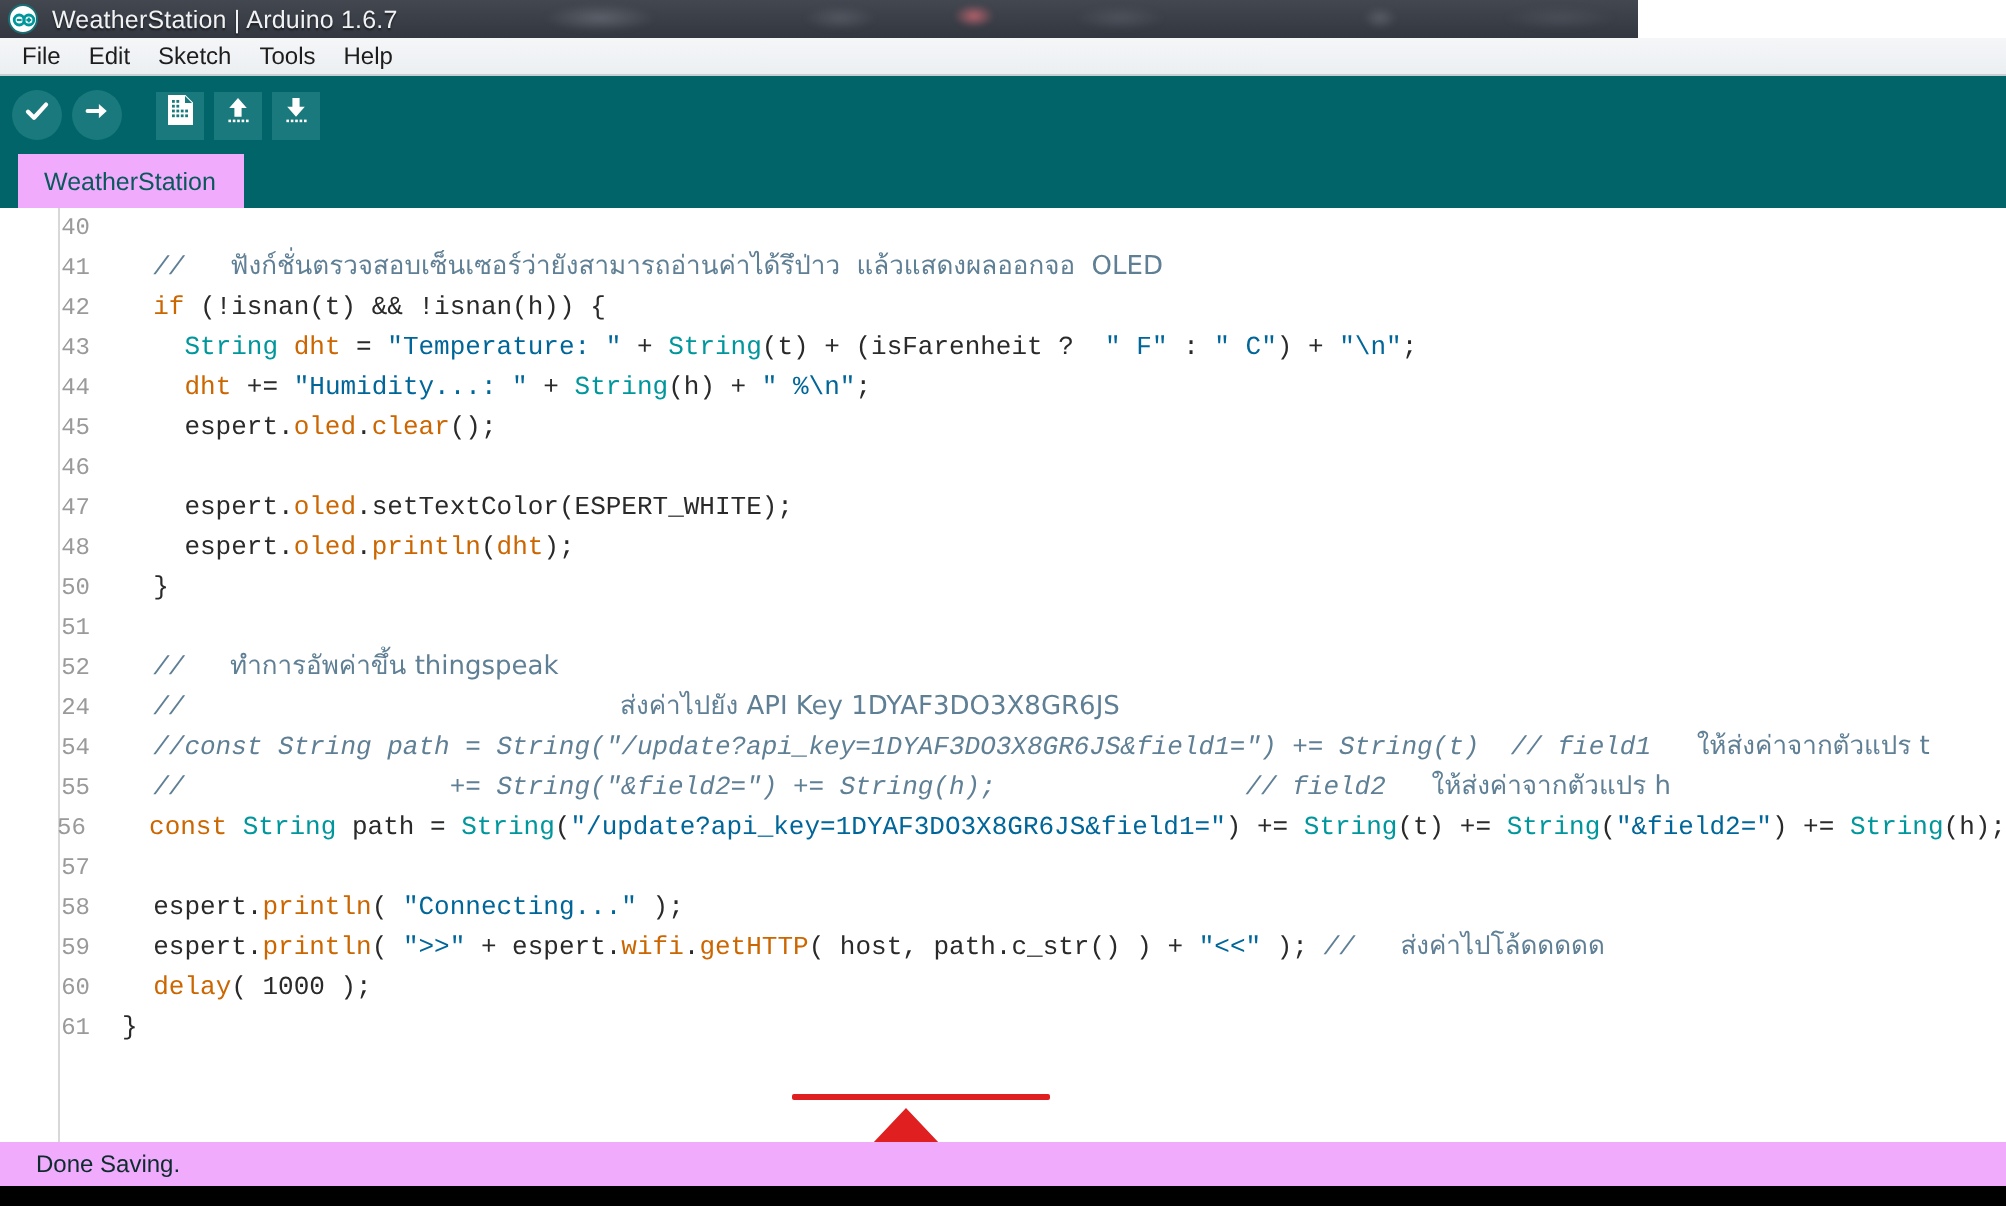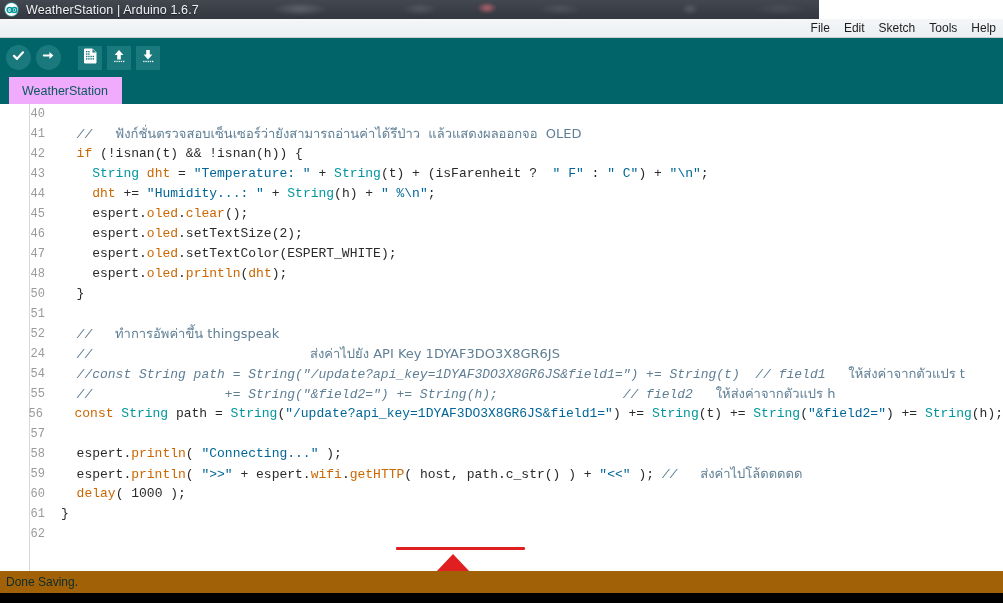--- a/index.html
+++ b/index.html
@@ -86,21 +86,20 @@
   .menubar {
     position: absolute;
     left: 0; top: 19px;
     width: 1003px; height: 19px;
     background: linear-gradient(180deg, #f4f6f8 0%, #eceff2 100%);
     border-bottom: 1px solid #c9ced4;
     box-sizing: border-box;
     display: flex;
     align-items: center;
     padding-left: 4px;
-    justify-content: flex-end;
   }
   .menu-item {
     font-size: 12px;
     color: #1d1d1d;
     padding: 1px 7px 2px 7px;
     white-space: nowrap;
     cursor: default;
   }
 
   
@@ -233,24 +232,24 @@
     width: 68px;
     height: 85px;
     pointer-events: none;
   }
 
   
   .statusbar {
     position: absolute;
     left: 0; top: 571px;
     width: 1003px; height: 22px;
-    background: #a16207;
-    display: flex;
-    align-items: center;
-    padding-left: 6px;
+    background: #f0abfc;
+    display: flex;
+    align-items: center;
+    padding-left: 18px;
     box-sizing: border-box;
   }
   .status-text {
     color: #0d2b2c;
     font-size: 12px;
     white-space: nowrap;
   }
   .console {
     position: absolute;
     left: 0; top: 593px;
@@ -363,36 +362,35 @@
 
   <div class="editor">
     <div class="gutter"></div>
     <div class="code-lines" id="code-lines">
         <div class="line"><span class="lineno">40</span><span class="linetext"></span></div>
         <div class="line"><span class="lineno">41</span><span class="linetext"><span class="tk-plain">  </span><span class="tk-cmt">// </span><span class="tk-cmt-th">ฟังก์ชั่นตรวจสอบเซ็นเซอร์ว่ายังสามารถอ่านค่าได้รึป่าว  แล้วแสดงผลออกจอ  OLED</span></span></div>
         <div class="line"><span class="lineno">42</span><span class="linetext"><span class="tk-plain">  </span><span class="tk-kw">if</span><span class="tk-plain"> (!isnan(t) </span><span class="tk-plain">&amp;&amp;</span><span class="tk-plain"> !isnan(h)) {</span></span></div>
         <div class="line"><span class="lineno">43</span><span class="linetext"><span class="tk-plain">    </span><span class="tk-type">String</span><span class="tk-plain"> </span><span class="tk-kw">dht</span><span class="tk-plain"> = </span><span class="tk-str">"Temperature: "</span><span class="tk-plain"> + </span><span class="tk-type">String</span><span class="tk-plain">(t) + (isFarenheit ?  </span><span class="tk-str">" F"</span><span class="tk-plain"> : </span><span class="tk-str">" C"</span><span class="tk-plain">) + </span><span class="tk-str">"\n"</span><span class="tk-plain">;</span></span></div>
         <div class="line"><span class="lineno">44</span><span class="linetext"><span class="tk-plain">    </span><span class="tk-kw">dht</span><span class="tk-plain"> += </span><span class="tk-str">"Humidity...: "</span><span class="tk-plain"> + </span><span class="tk-type">String</span><span class="tk-plain">(h) + </span><span class="tk-str">" %\n"</span><span class="tk-plain">;</span></span></div>
         <div class="line"><span class="lineno">45</span><span class="linetext"><span class="tk-plain">    espert.</span><span class="tk-kw">oled</span><span class="tk-plain">.</span><span class="tk-kw">clear</span><span class="tk-plain">();</span></span></div>
-        <div class="line"><span class="lineno">46</span><span class="linetext"><span class="tk-plain">    espert.</span><span class="tk-kw">oled</span><span class="tk-plain">.setTextSize(</span><span class="tk-plain">2</span><span class="tk-plain">);</span></span></div>
+        <div class="line"><span class="lineno">46</span></div>
         <div class="line"><span class="lineno">47</span><span class="linetext"><span class="tk-plain">    espert.</span><span class="tk-kw">oled</span><span class="tk-plain">.setTextColor(ESPERT_WHITE);</span></span></div>
         <div class="line"><span class="lineno">48</span><span class="linetext"><span class="tk-plain">    espert.</span><span class="tk-kw">oled</span><span class="tk-plain">.</span><span class="tk-kw">println</span><span class="tk-plain">(</span><span class="tk-kw">dht</span><span class="tk-plain">);</span></span></div>
         <div class="line"><span class="lineno">50</span><span class="linetext"><span class="tk-plain">  }</span></span></div>
         <div class="line"><span class="lineno">51</span><span class="linetext"></span></div>
         <div class="line"><span class="lineno">52</span><span class="linetext"><span class="tk-plain">  </span><span class="tk-cmt">// </span><span class="tk-cmt-th">ทำการอัพค่าขึ้น thingspeak</span></span></div>
         <div class="line"><span class="lineno">24</span><span class="linetext"><span class="tk-plain">  </span><span class="tk-cmt">//                          </span><span class="tk-cmt-th">ส่งค่าไปยัง API Key 1DYAF3DO3X8GR6JS</span></span></div>
         <div class="line"><span class="lineno">54</span><span class="linetext"><span class="tk-cmt">  //const String path = String("/update?api_key=1DYAF3DO3X8GR6JS&amp;field1=") += String(t)  // field1 </span><span class="tk-cmt-th">ให้ส่งค่าจากตัวแปร t</span></span></div>
         <div class="line"><span class="lineno">55</span><span class="linetext"><span class="tk-cmt">  //                 += String("&amp;field2=") += String(h);                // field2 </span><span class="tk-cmt-th">ให้ส่งค่าจากตัวแปร h</span></span></div>
         <div class="line"><span class="lineno">56</span><span class="linetext"><span class="tk-plain">  </span><span class="tk-kw">const</span><span class="tk-plain"> </span><span class="tk-type">String</span><span class="tk-plain"> </span><span class="tk-plain">path</span><span class="tk-plain"> = </span><span class="tk-type">String</span><span class="tk-plain">(</span><span class="tk-str">"/update?api_key=1DYAF3DO3X8GR6JS&amp;field1="</span><span class="tk-plain">) += </span><span class="tk-type">String</span><span class="tk-plain">(t) += </span><span class="tk-type">String</span><span class="tk-plain">(</span><span class="tk-str">"&amp;field2="</span><span class="tk-plain">) += </span><span class="tk-type">String</span><span class="tk-plain">(h);</span></span></div>
         <div class="line"><span class="lineno">57</span><span class="linetext"></span></div>
         <div class="line"><span class="lineno">58</span><span class="linetext"><span class="tk-plain">  espert.</span><span class="tk-kw">println</span><span class="tk-plain">( </span><span class="tk-str">"Connecting..."</span><span class="tk-plain"> );</span></span></div>
         <div class="line"><span class="lineno">59</span><span class="linetext"><span class="tk-plain">  espert.</span><span class="tk-kw">println</span><span class="tk-plain">( </span><span class="tk-str">"&gt;&gt;"</span><span class="tk-plain"> + espert.</span><span class="tk-kw">wifi</span><span class="tk-plain">.</span><span class="tk-kw">getHTTP</span><span class="tk-plain">( host, path.c_str() ) + </span><span class="tk-str">"&lt;&lt;"</span><span class="tk-plain"> ); </span><span class="tk-cmt">// </span><span class="tk-cmt-th">ส่งค่าไปโล้ดดดดด</span></span></div>
         <div class="line"><span class="lineno">60</span><span class="linetext"><span class="tk-plain">  </span><span class="tk-kw">delay</span><span class="tk-plain">( </span><span class="tk-plain">1000</span><span class="tk-plain"> );</span></span></div>
         <div class="line"><span class="lineno">61</span><span class="linetext"><span class="tk-plain">}</span></span></div>
-        <div class="line"><span class="lineno">62</span><span class="linetext"></span></div>
       </div>
     <div class="underline-red"></div>
     <svg class="red-arrow" viewBox="0 0 68 85">
       <path d="M34 0 L68 36 H50 V85 H18 V36 H0 Z" fill="#e02020"></path>
     </svg>
   </div>
 
   <div class="statusbar">
     <div class="status-text">Done Saving.</div>
   </div>

